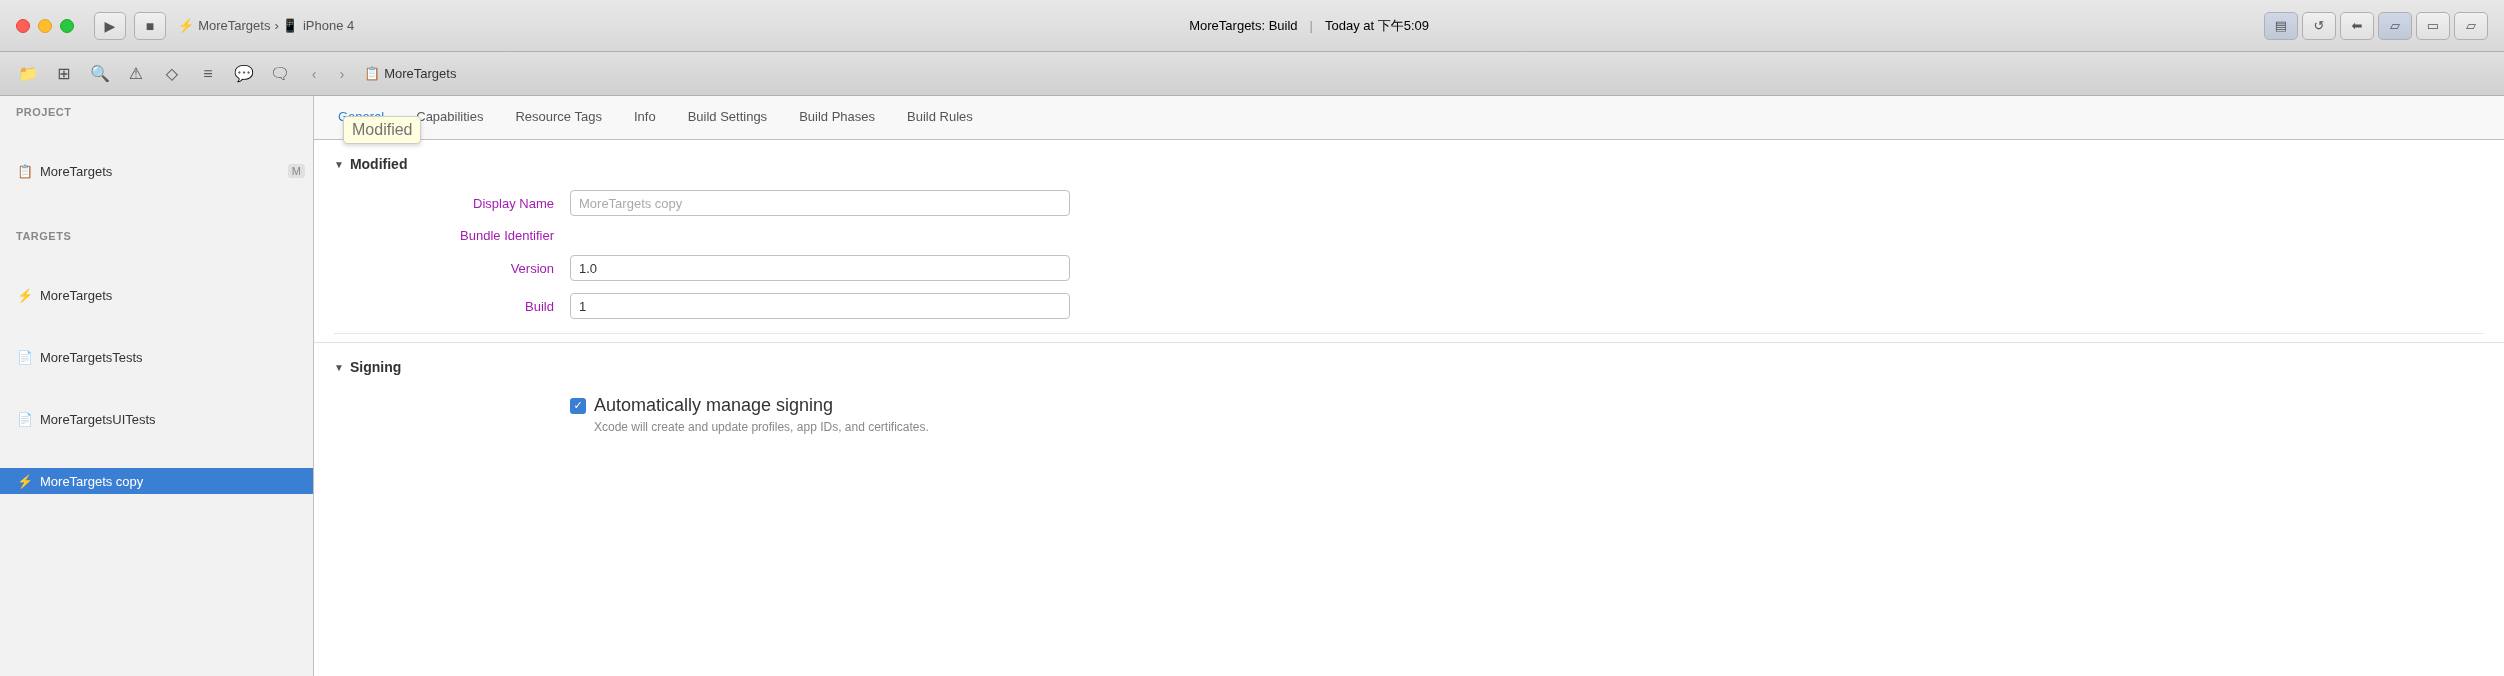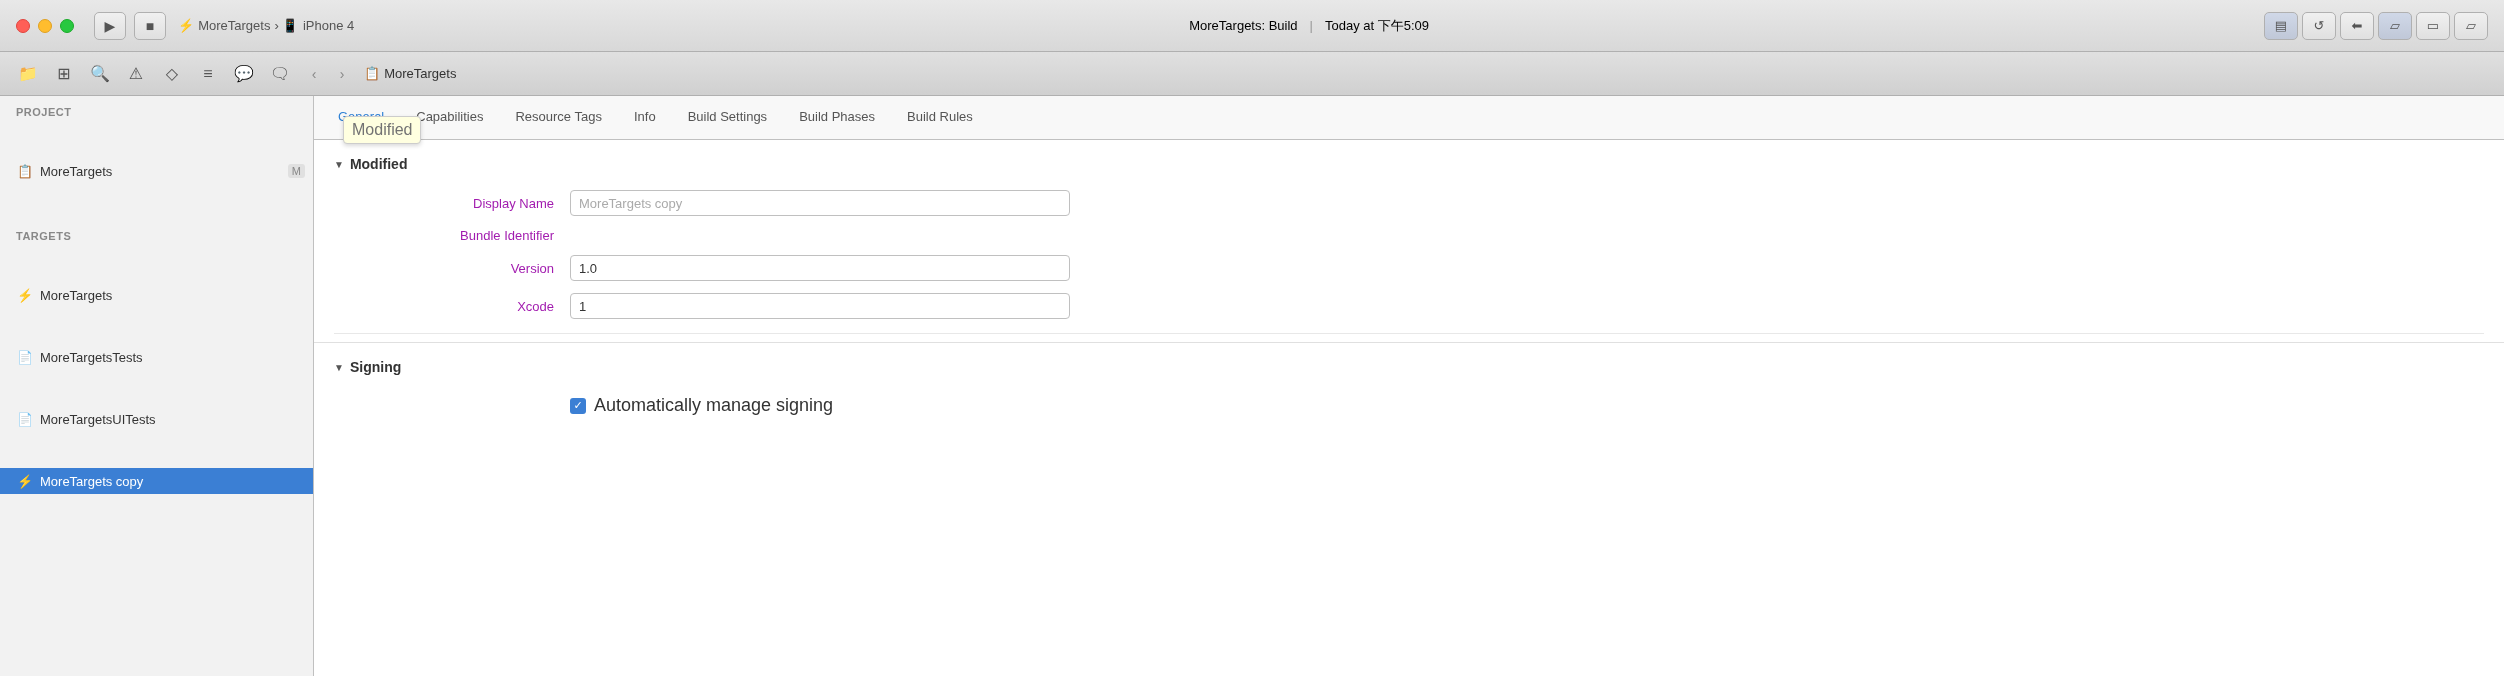--- a/index.html
+++ b/index.html
@@ -465,35 +465,36 @@
         <input class="form-input" type="text" placeholder="MoreTargets copy" value="" style="">
       </div>
       <div class="form-row">
         <span class="form-label">Bundle Identifier</span>
       </div>
       <div class="form-row">
         <span class="form-label">Version</span>
         <input class="form-input" type="text" value="1.0" style="">
       </div>
       <div class="form-row">
-        <span class="form-label">Xcode</span>
+        <span class="form-label">Build</span>
         <input class="form-input" type="text" value="1" style="">
       </div>
 
       <div class="divider"></div>
 
       <div class="section-header">
         <span class="triangle-icon">▼</span>
         <span>Signing</span>
       </div>
 
       <div class="signing-row">
         <div class="signing-checkbox-area">
           <div class="checkbox-row">
             <div class="checkbox">✓</div>
             <span class="checkbox-label">Automatically manage signing</span>
           </div>
+          <div class="signing-description">Xcode will create and update profiles, app IDs, and certificates.</div>
         </div>
       </div>
 
     </div>
   </div>
 </div>
 
 </body></html>

